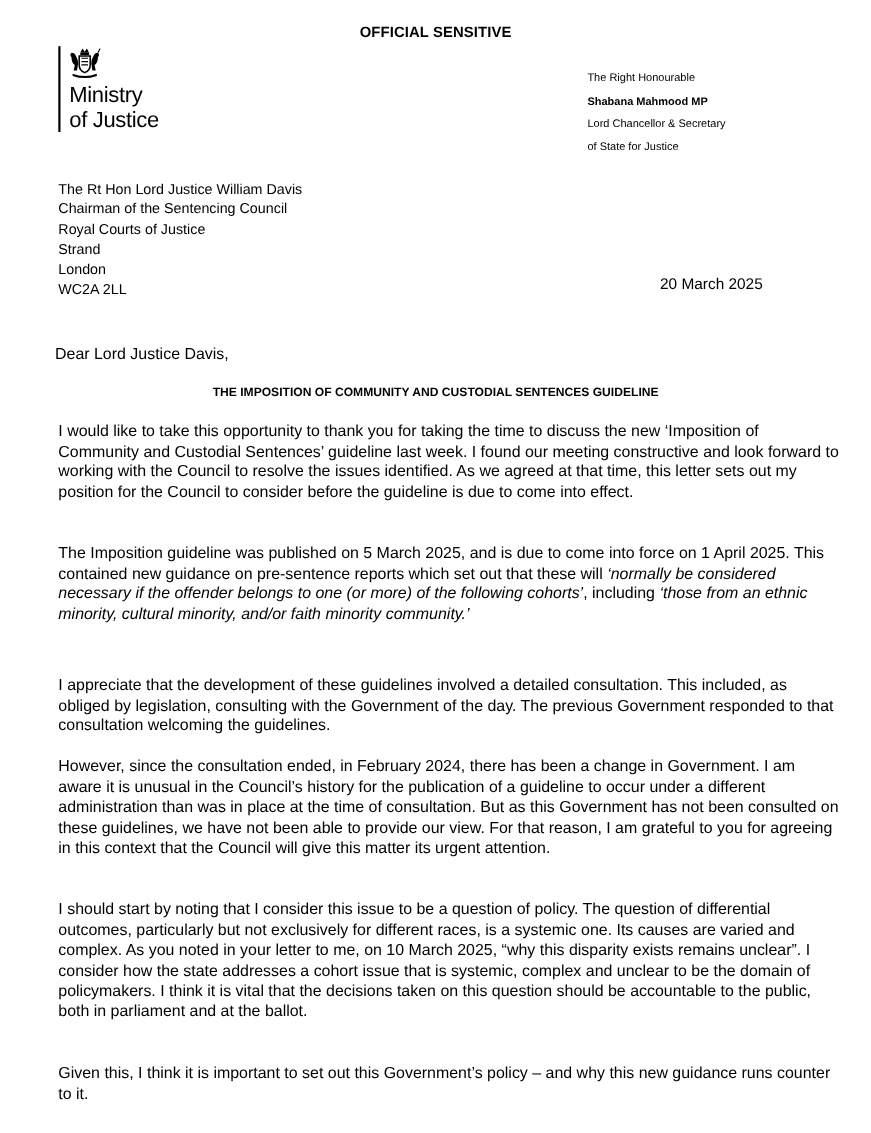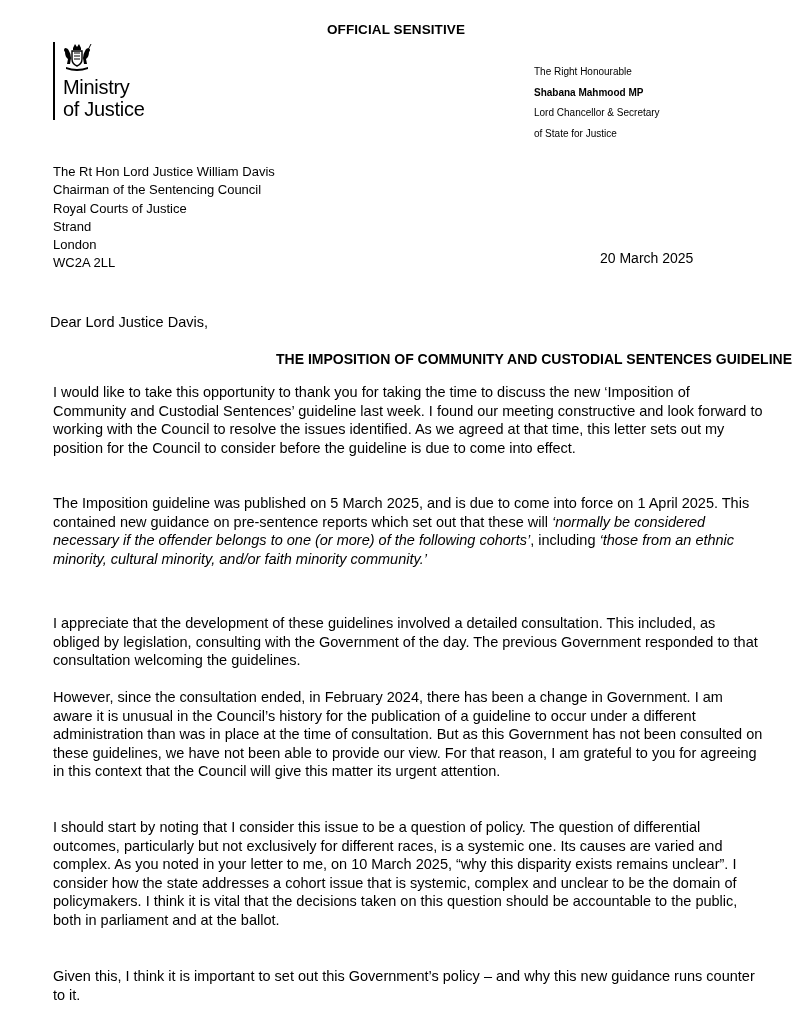--- a/index.html
+++ b/index.html
@@ -14,22 +14,22 @@
   .logo { position: absolute; top: 42px; left: 53px; width: 120px; height: 80px; padding-left: 48px; }
   .logo-rule { position: absolute; left: 0; top: 0; width: 2px; height: 78px; background: #000; }
   .crest { position: absolute; left: 9px; top: 0px; width: 30px; height: 32px; }
   .logo-text { position: absolute; left: 10px; top: 34px; font-size: 20px; line-height: 22px; letter-spacing: -0.3px; }
   .sender { position: absolute; top: 62px; left: 534px; font-size: 10px; line-height: 20.5px; }
   .sender .bold { font-weight: bold; }
   .address { position: absolute; top: 163px; left: 53px; font-size: 13px; line-height: 18.3px; }
   .date { position: absolute; top: 250px; left: 600px; font-size: 14px; }
   .salutation { position: absolute; top: 314px; left: 50px; font-size: 14.5px; }
   .subject {
-    position: absolute; top: 351px; left: 0; width: 792px; text-align: right;
-    font-weight: bold; font-size: 14px; letter-spacing: 0px;
+    position: absolute; top: 351px; left: 0; width: 792px; text-align: center;
+    font-weight: bold; font-size: 11px; letter-spacing: 0px;
   }
   .para {
     position: absolute; left: 53px; width: 710px; font-size: 14.5px; line-height: 18.5px;
     margin: 0;
   }
   .p1 { top: 383px; }
   .p2 { top: 494px; }
   .p3 { top: 614px; }
   .p4 { top: 688px; }
   .p5 { top: 818px; }

